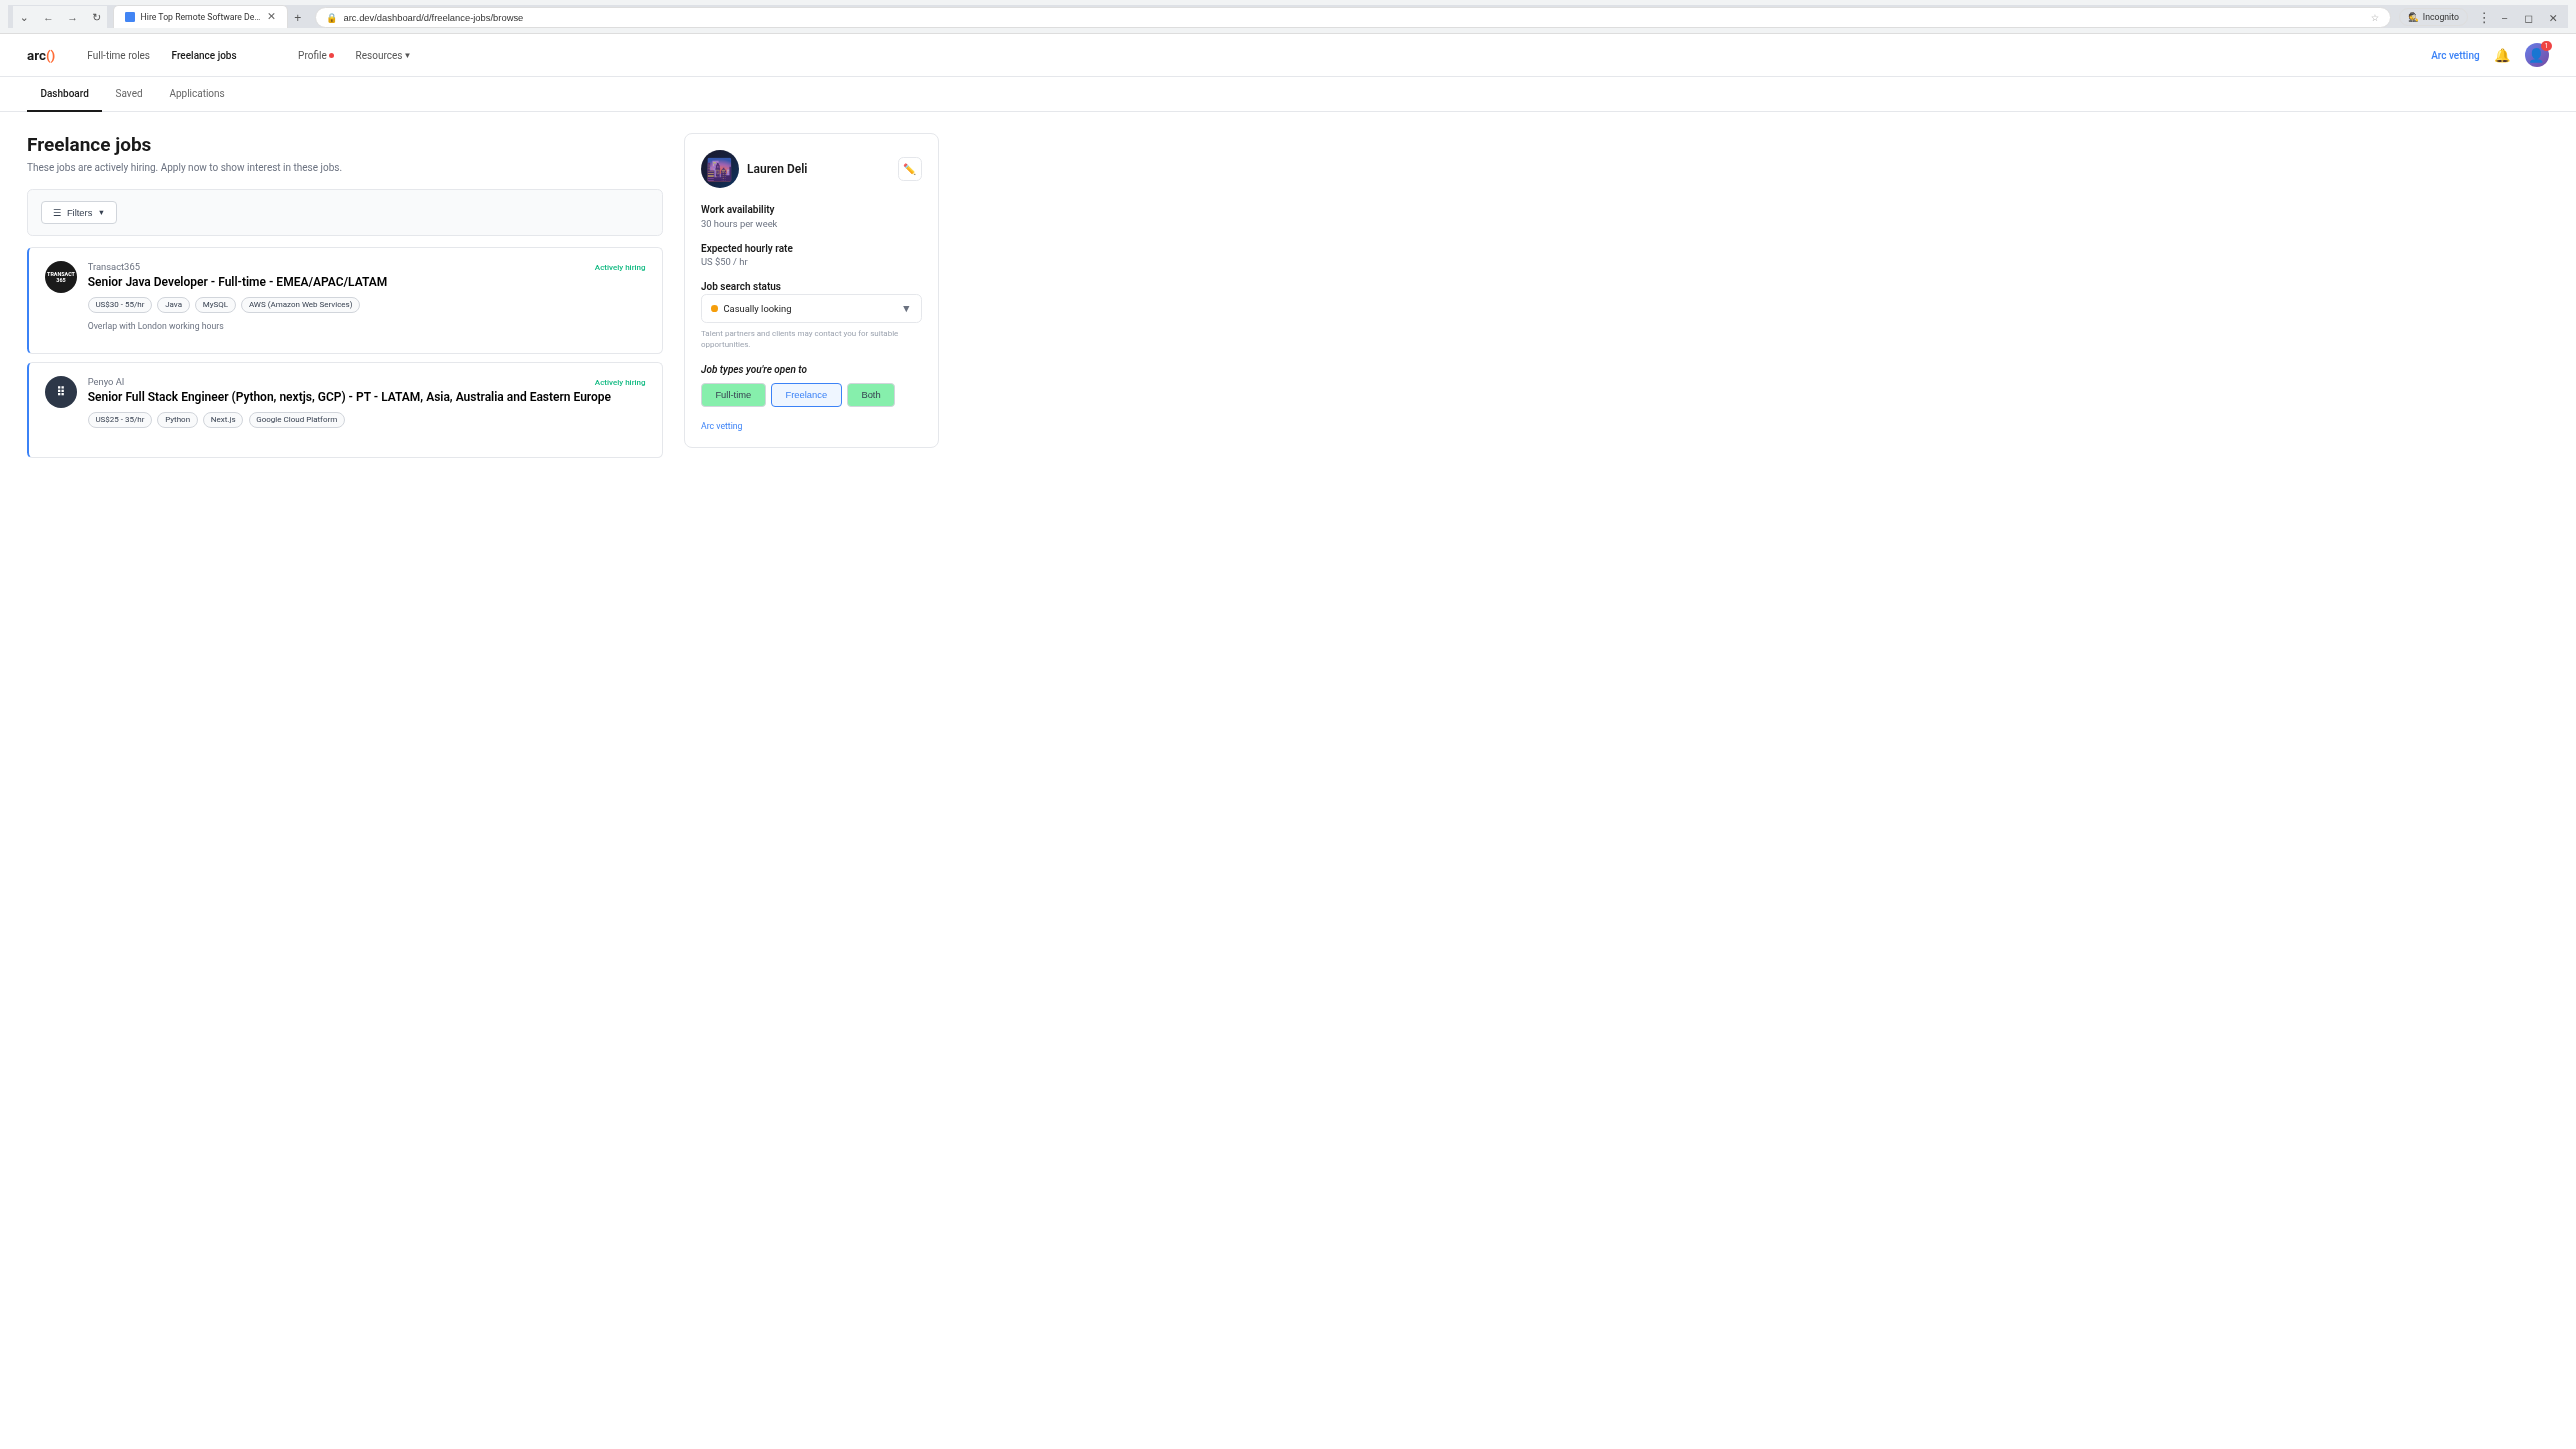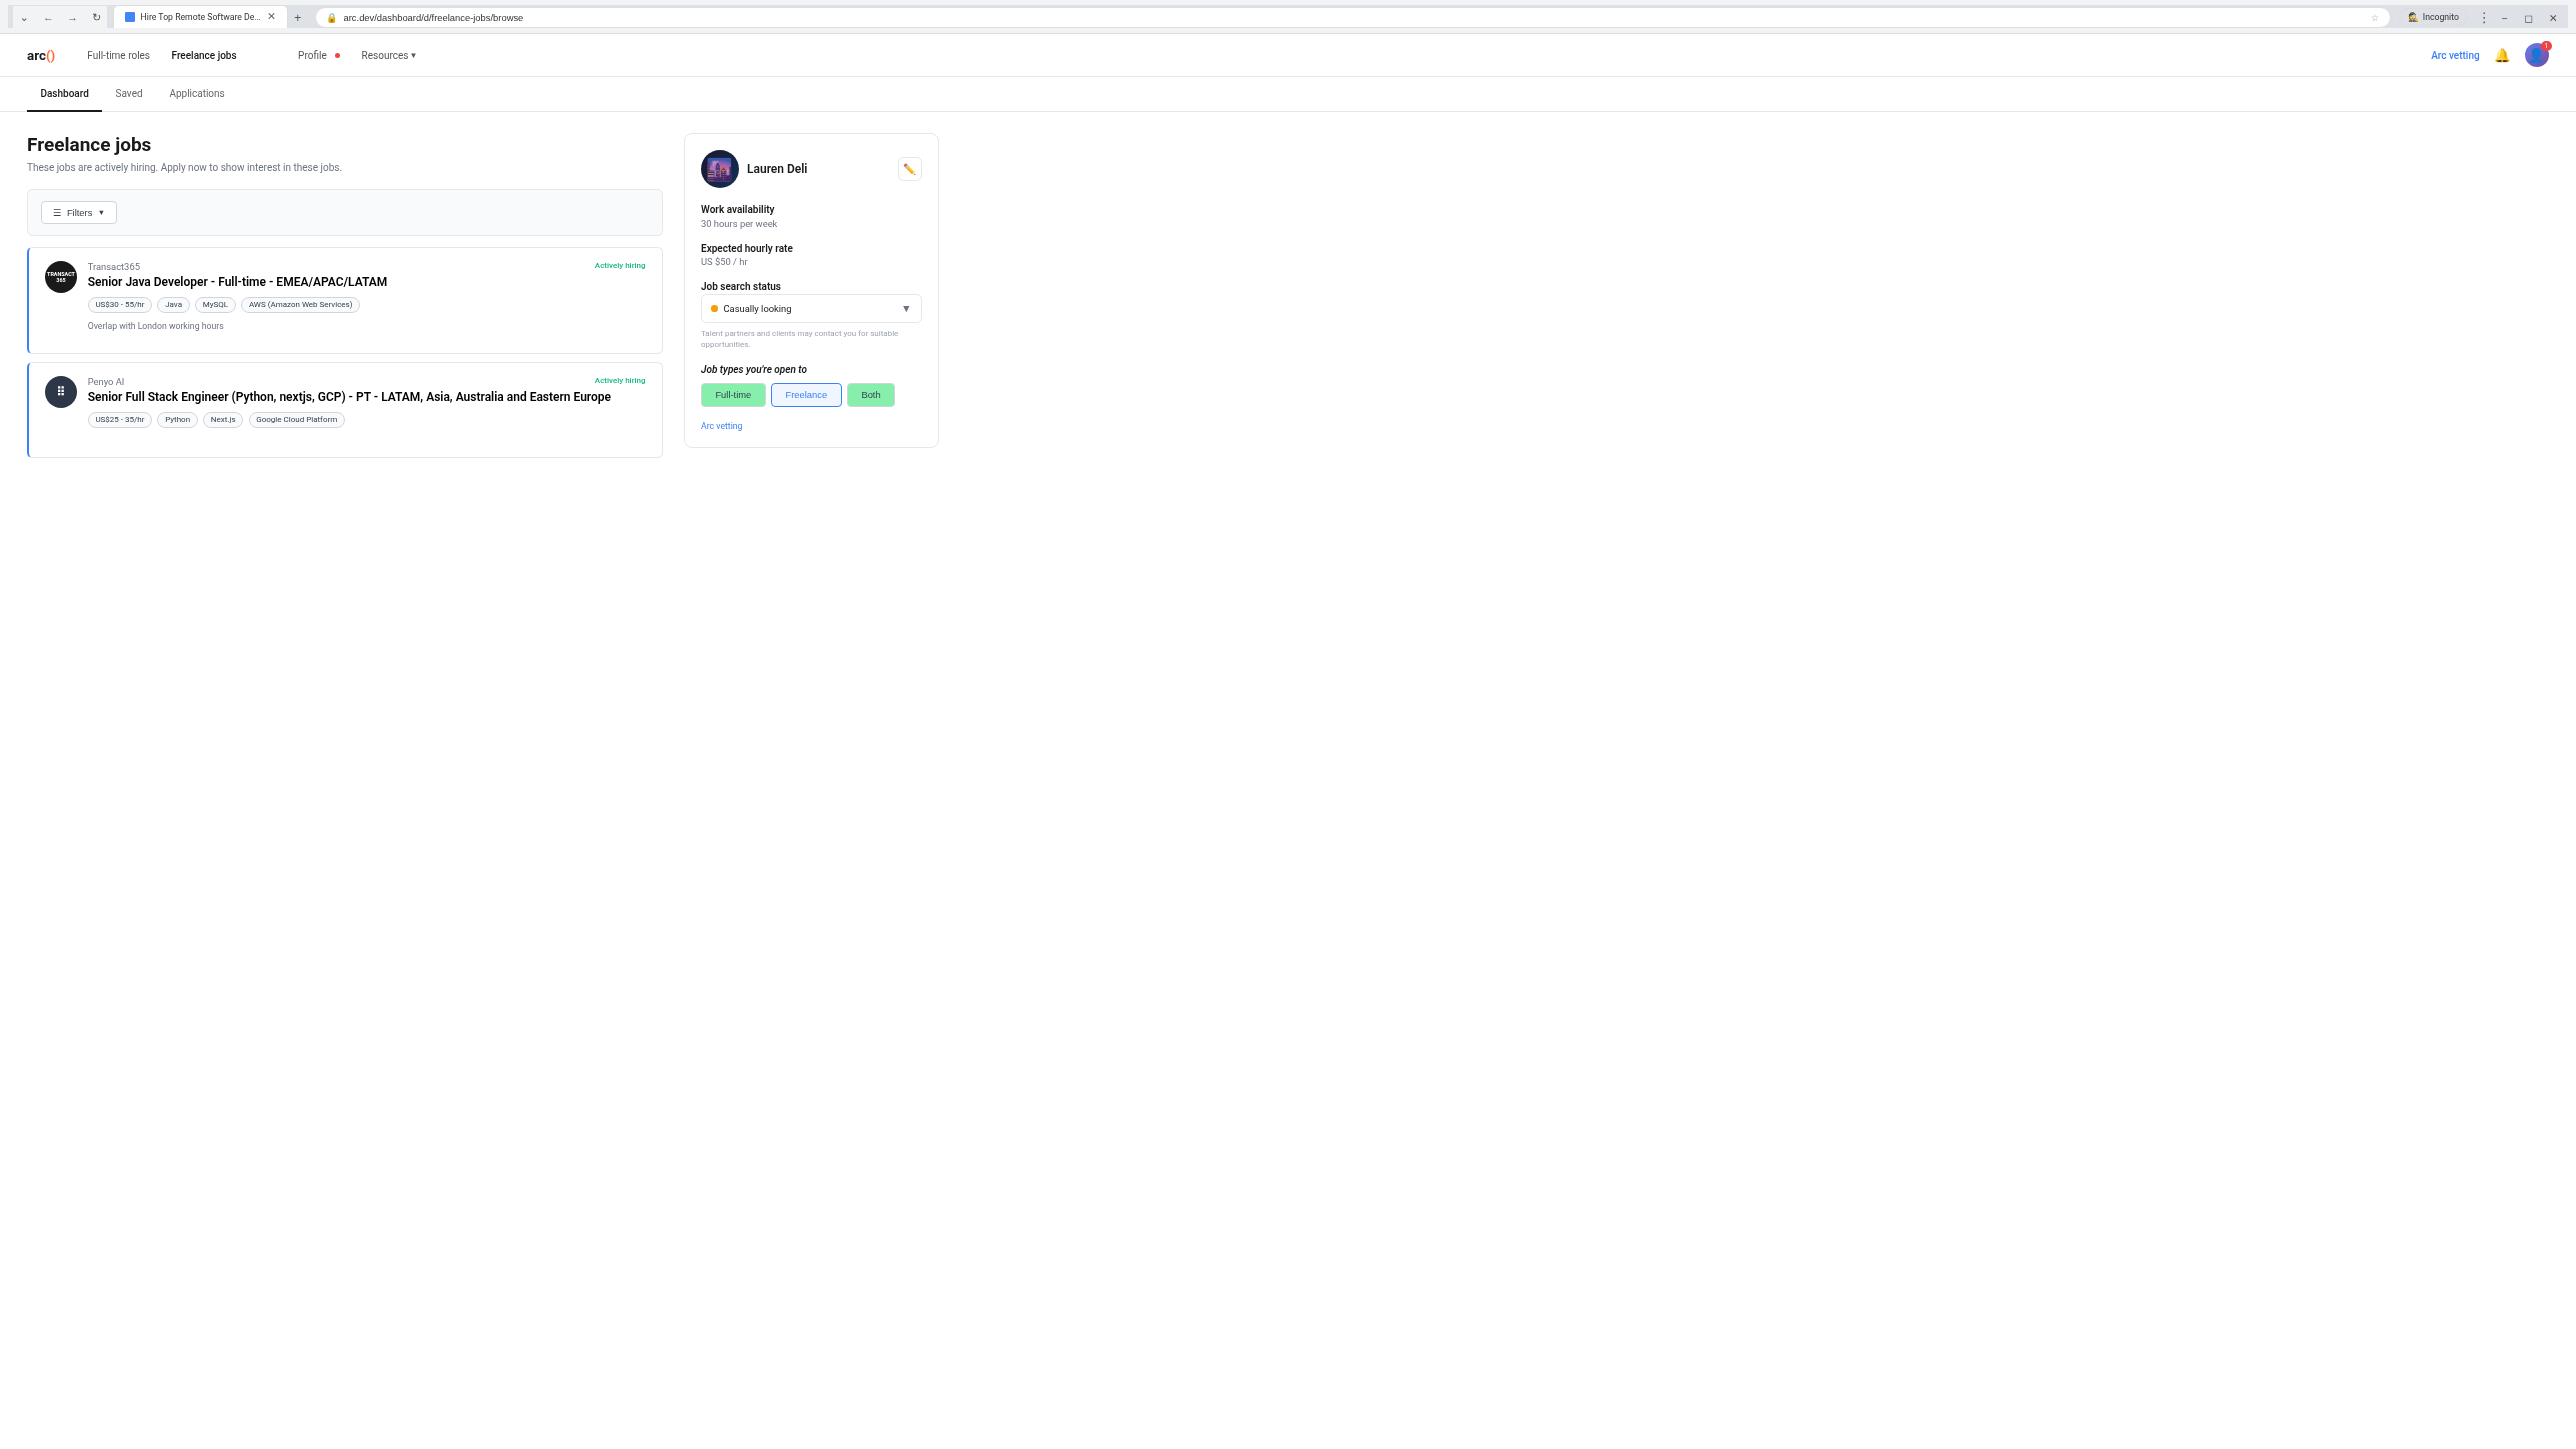--- a/index.html
+++ b/index.html
@@ -29,21 +29,21 @@
     
     .app { min-height: calc(100vh - 60px); }
 
     
     .top-nav { display: flex; align-items: center; padding: 0 27px; height: 43px; border-bottom: 0.7px solid #e5e7eb; }
     .logo { font-size: 13.4px; font-weight: 700; color: #1a1a1a; margin-right: 32px; }
     .logo span { color: #ff6b35; }
     .nav-links { display: flex; align-items: center; gap: 21.5px; }
     .nav-link { font-size: 10px; color: #555; text-decoration: none; cursor: pointer; }
     .nav-link.active { color: #1a1a1a; font-weight: 500; }
-    .nav-link-profile { display: flex; align-items: center; gap: 8px; padding-left: 40px; }
+    .nav-link-profile { display: flex; align-items: center; gap: 2px; padding-left: 40px; }
     .profile-dot { width: 5.4px; height: 5.4px; background: #ef4444; border-radius: 50%; display: inline-block; }
     .resources-link { display: flex; align-items: center; gap: 1px; }
     .nav-right { margin-left: auto; display: flex; align-items: center; gap: 10.7px; }
     .arc-vetting-link { color: #3b82f6; font-weight: 500; font-size: 10px; cursor: pointer; text-decoration: none; }
     .notification-btn { width: 24px; height: 24px; border: none; background: transparent; cursor: pointer; font-size: 13.4px; color: #555; display: flex; align-items: center; justify-content: center; position: relative; }
     .avatar-wrapper { position: relative; cursor: pointer; }
     .avatar { width: 24px; height: 24px; border-radius: 50%; background: linear-gradient(135deg, #667eea 0%, #764ba2 100%); overflow: hidden; display: flex; align-items: center; justify-content: center; }
     .avatar-badge { position: absolute; top: -2.7px; right: -2.7px; background: #ef4444; color: #fff; border-radius: 50%; width: 10.7px; height: 10.7px; font-size: 6.7px; display: flex; align-items: center; justify-content: center; }
 
     
@@ -60,21 +60,21 @@
     
     .filters-bar { background: #f9fafb; border: 0.7px solid #e5e7eb; border-radius: 5.4px; padding: 10.7px 13.4px; margin-bottom: 10.7px; }
     .filters-btn { display: flex; align-items: center; gap: 5.4px; border: 0.7px solid #d1d5db; background: #fff; border-radius: 4px; padding: 5.4px 10.7px; cursor: pointer; font-size: 9.4px; color: #374151; }
 
     
     .job-card { border: 0.7px solid #e5e7eb; border-radius: 5.4px; padding: 13.4px 16px; margin-bottom: 8px; background: #fff; border-left: 2.7px solid #3b82f6; }
     .job-card-header { display: flex; align-items: flex-start; gap: 10.7px; margin-bottom: 8px; }
     .company-logo { width: 32px; height: 32px; border-radius: 50%; background: #1a1a1a; display: flex; align-items: center; justify-content: center; color: #fff; font-size: 6.7px; font-weight: 700; flex-shrink: 0; overflow: hidden; }
     .company-logo-penyo { background: #2d3748; }
     .job-info { flex: 1; }
-    .company-row { display: flex; align-items: flex-start; justify-content: space-between; }
+    .company-row { display: flex; align-items: center; justify-content: space-between; }
     .company-name { font-size: 9.4px; color: #6b7280; margin-bottom: 2.7px; }
     .hiring-badge { font-size: 8px; color: #10b981; font-weight: 500; }
     .job-title { font-size: 12px; font-weight: 600; color: #000000; margin-bottom: 8px; }
     .job-tags { display: flex; flex-wrap: wrap; gap: 5.4px; margin-bottom: 8px; }
     .job-tag { padding: 2.7px 6.7px; border: 0.7px solid #d1d5db; border-radius: 13.4px; font-size: 8px; color: #374151; background: #f9fafb; }
     .job-overlap { font-size: 8.7px; color: #6b7280; }
 
     
     .sidebar { width: 255px; flex-shrink: 0; }
     .profile-card { border: 0.7px solid #e5e7eb; border-radius: 8px; padding: 16px; background: #fff; }

